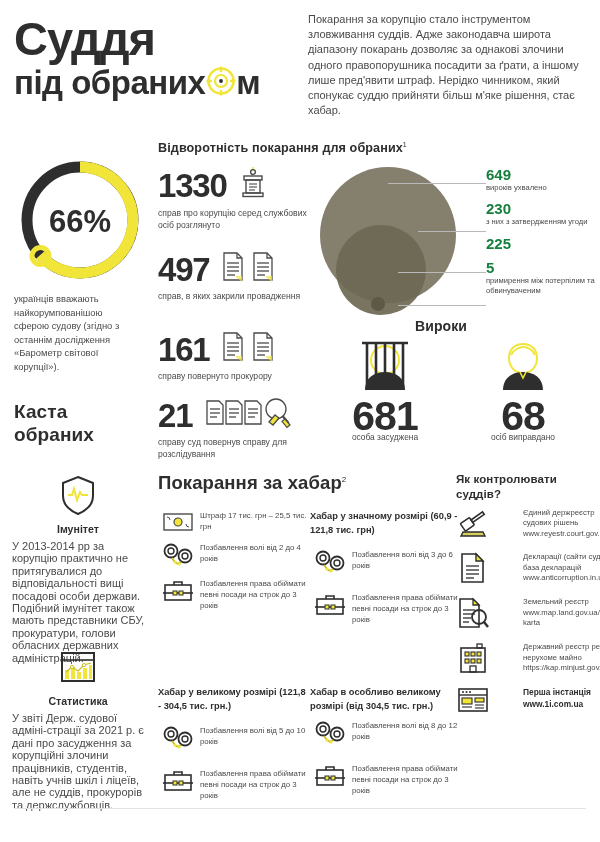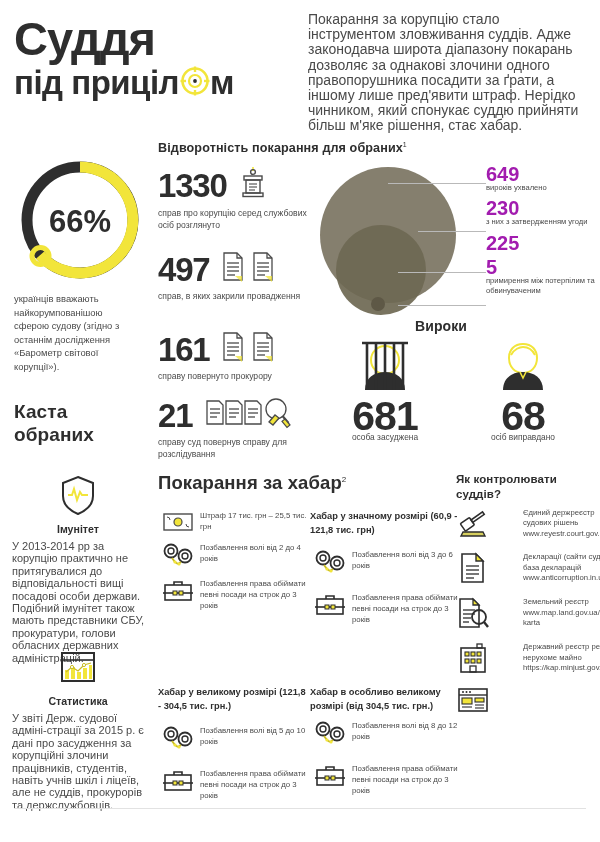--- a/index.html
+++ b/index.html
@@ -20,21 +20,21 @@
     font-size:47px;font-weight:bold;color:#2e2e2e;letter-spacing:-1px;
     line-height:50px;margin:0;
   }
   .title-l2{
     font-size:33px;font-weight:bold;color:#2e2e2e;letter-spacing:-0.5px;
     line-height:36px;margin:0;display:flex;align-items:center;
   }
   .target-icon{display:inline-block;margin:0 0 0 1px;position:relative;top:2px;}
   .intro{
     position:absolute;left:308px;top:12px;width:282px;
-    font-size:14px;line-height:15.2px;color:#4a4a4a;
+    font-size:11px;line-height:15.2px;color:#4a4a4a;
   }
 
   
   .donut-wrap{position:absolute;left:10px;top:150px;width:140px;height:140px;}
   .donut-label{
     position:absolute;left:14px;top:292px;width:120px;
     font-size:9.4px;line-height:13.6px;color:#4a4a4a;
   }
 
   
@@ -55,21 +55,21 @@
     font-size:33px;font-weight:bold;color:#2e2e2e;letter-spacing:-1.2px;
     line-height:33px;display:inline-block;vertical-align:middle;
   }
   .stat-icons{display:inline-block;vertical-align:middle;margin-left:7px;}
   .stat-cap{font-size:8.6px;line-height:12px;color:#4a4a4a;margin-top:2px;width:160px;}
 
   
   .bubbles{position:absolute;left:316px;top:165px;width:175px;height:155px;}
   .bubble-legend{position:absolute;left:486px;top:166px;width:112px;}
   .bl-item{margin-bottom:7px;}
-  .bl-num{font-size:20px;font-weight:bold;color:#a21caf;line-height:17px;}
+  .bl-num{font-size:15px;font-weight:bold;color:#15803d;line-height:17px;}
   .bl-txt{font-size:7.6px;line-height:10px;color:#4a4a4a;}
   .leader{position:absolute;height:1px;background:#b9b9b9;}
 
   
   .vyrok{position:absolute;text-align:center;}
   .vyrok-num{font-size:41px;font-weight:bold;color:#2e2e2e;line-height:32px;letter-spacing:-1px;}
   .vyrok-cap{font-size:8.4px;color:#4a4a4a;line-height:11px;}
 
   
   .lcard{position:absolute;left:8px;width:140px;text-align:center;}
@@ -99,21 +99,21 @@
 </style>
 </head>
 <body>
 
 <div class="page">
 
   <div class="header">
     <div class="title-block">
       <div class="title-l1">Суддя</div>
       <div class="title-l2">
-        <span>під приціл</span>
+        <span>під обраних</span>
         <span class="target-icon">
           <svg width="30" height="30" viewBox="0 0 30 30">
             <circle cx="15" cy="15" r="12.5" fill="none" stroke="#f2e53a" stroke-width="2.6"></circle>
             <circle cx="15" cy="15" r="6" fill="none" stroke="#f2e53a" stroke-width="2.2"></circle>
             <circle cx="15" cy="15" r="1.9" fill="#2e2e2e"></circle>
             <line x1="15" y1="0.5" x2="15" y2="6" stroke="#f2e53a" stroke-width="2.4"></line>
             <line x1="15" y1="24" x2="15" y2="29.5" stroke="#f2e53a" stroke-width="2.4"></line>
             <line x1="0.5" y1="15" x2="6" y2="15" stroke="#f2e53a" stroke-width="2.4"></line>
             <line x1="24" y1="15" x2="29.5" y2="15" stroke="#f2e53a" stroke-width="2.4"></line>
           </svg>
@@ -320,21 +320,21 @@
       <svg width="42" height="40" viewBox="0 0 42 40">
         <rect x="5" y="5" width="32" height="28" fill="none" stroke="#2e2e2e" stroke-width="2"></rect>
         <line x1="5" y1="12" x2="37" y2="12" stroke="#2e2e2e" stroke-width="1.6"></line>
         <path d="M8 31 v-9 h4 v9 z M14 31 v-12 h4 v12 z M20 31 v-7 h4 v7 z M26 31 v-11 h4 v11 z M32 31 v-14 h3 v14 z" fill="#f2e53a"></path>
         <polyline points="9,24 15,19 21,23 27,17 34,15" fill="none" stroke="#c9bd28" stroke-width="1.3"></polyline>
         <circle cx="15" cy="19" r="1.6" fill="#ffffff" stroke="#c9bd28" stroke-width="1"></circle>
         <circle cx="27" cy="17" r="1.6" fill="#ffffff" stroke="#c9bd28" stroke-width="1"></circle>
       </svg>
     </div>
     <div class="lcard-title">Статистика</div>
-    <div class="lcard-body">У звіті Держ. судової адміні-страції  за 2015 р. є дані про засудження за корупційні злочини працівників, студентів, навіть учнів шкіл і ліцеїв, але не суддів, прокурорів та держслужбовців.</div>
+    <div class="lcard-body">У звіті Держ. судової адміні-страції  за 2021 р. є дані про засудження за корупційні злочини працівників, студентів, навіть учнів шкіл і ліцеїв, але не суддів, прокурорів та держслужбовців.</div>
   </div>
 
   <div class="sec-head sec-h-pokarannya">
     <span>Покарання за хабар</span><span class="sup">2</span>
   </div>
 
   <div class="bribe" style="left:158px;top:510px;">
     <div class="pun-row">
       <div class="pun-ico">
         <svg width="32" height="22" viewBox="0 0 32 22">
@@ -543,20 +543,21 @@
             <circle cx="13" cy="5" r="1" fill="#2e2e2e"></circle>
           <rect x="5" y="11" width="10" height="6" fill="#f2e53a" stroke="#2e2e2e" stroke-width="1.1"></rect>
           <rect x="18" y="11" width="9" height="4" fill="#f2e53a" stroke="#2e2e2e" stroke-width="1.1"></rect>
           <g stroke="#2e2e2e" stroke-width="1.1">
             <line x1="5" y1="20" x2="15" y2="20"></line>
               <line x1="18" y1="18" x2="27" y2="18"></line>
               <line x1="18" y1="21" x2="27" y2="21"></line>
           </g>
         </svg>
       </div>
+      <div class="ctrl-txt bold">Перша інстанція www.1i.com.ua</div>
     </div>
   </div>
 
   <div class="sep-line"></div>
   <div class="footer">
     
     
     
   </div>
 

